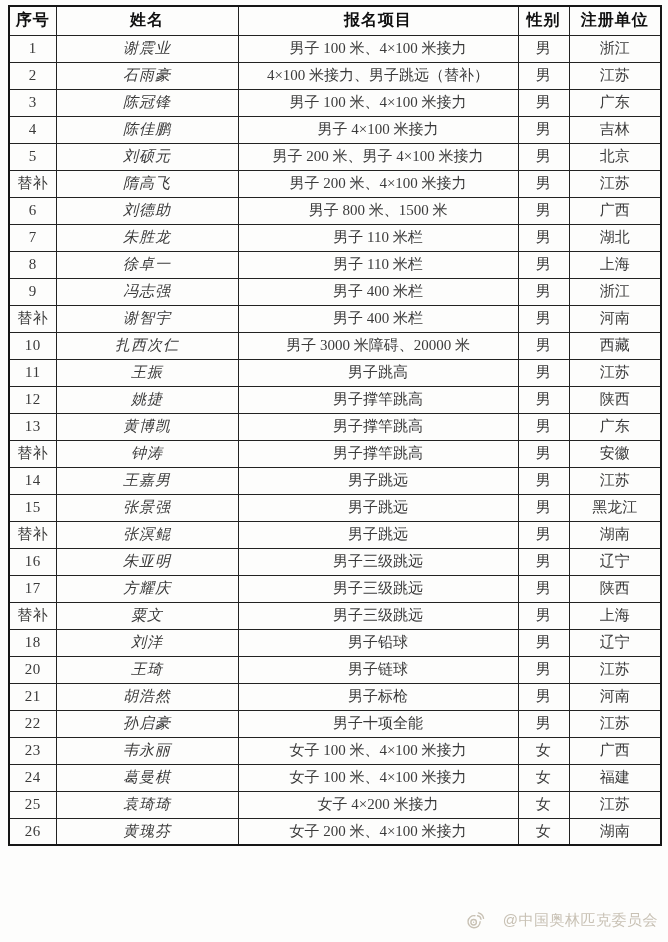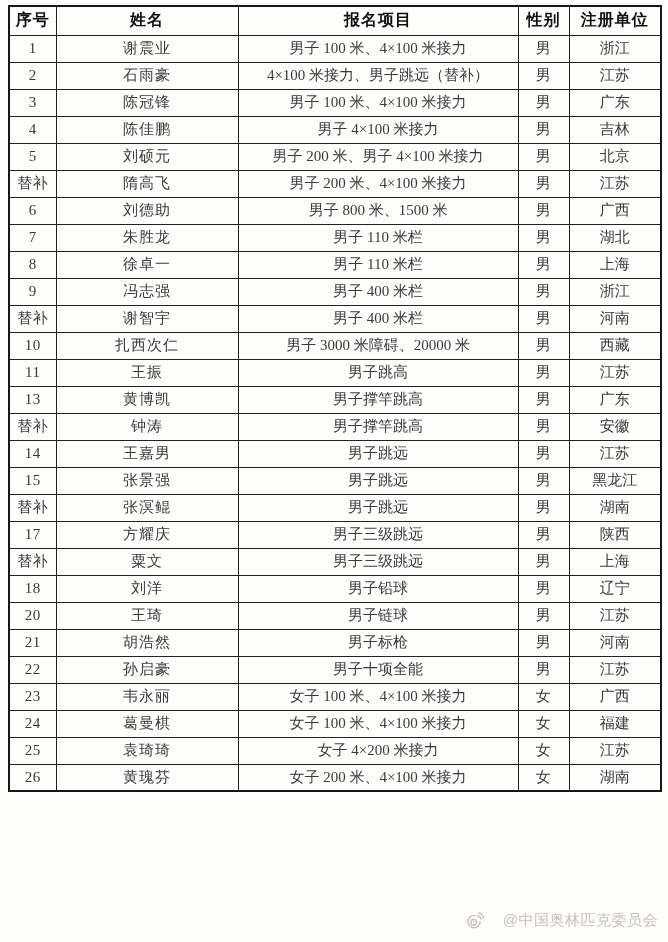--- a/index.html
+++ b/index.html
@@ -37,21 +37,21 @@
     overflow: hidden;
     white-space: nowrap;
   }
   table.roster thead th {
     color: #0f0f0f;
     font-weight: bold;
     font-size: 16px;
     height: 29px;
     letter-spacing: 1px;
   }
-  td.cell-name { letter-spacing: 1px; }
+  td.cell-name { letter-spacing: 1px; font-style: italic; }
   td.cell-serial, td.cell-gender { letter-spacing: 0.5px; }
   .watermark {
     position: absolute;
     right: 10px;
     bottom: 12px;
     display: flex;
     align-items: center;
     gap: 18px;
     color: #c8c1b4;
     font-family: "Liberation Sans", "DejaVu Sans", sans-serif;
@@ -169,20 +169,27 @@
           <td class="cell-unit">西藏</td>
         </tr>
         <tr>
           <td class="cell-serial">11</td>
           <td class="cell-name">王振</td>
           <td class="cell-events">男子跳高</td>
           <td class="cell-gender">男</td>
           <td class="cell-unit">江苏</td>
         </tr>
         <tr>
+          <td class="cell-serial">12</td>
+          <td class="cell-name">姚捷</td>
+          <td class="cell-events">男子撑竿跳高</td>
+          <td class="cell-gender">男</td>
+          <td class="cell-unit">陕西</td>
+        </tr>
+        <tr>
           <td class="cell-serial">13</td>
           <td class="cell-name">黄博凯</td>
           <td class="cell-events">男子撑竿跳高</td>
           <td class="cell-gender">男</td>
           <td class="cell-unit">广东</td>
         </tr>
         <tr>
           <td class="cell-serial">替补</td>
           <td class="cell-name">钟涛</td>
           <td class="cell-events">男子撑竿跳高</td>
@@ -202,20 +209,27 @@
           <td class="cell-events">男子跳远</td>
           <td class="cell-gender">男</td>
           <td class="cell-unit">黑龙江</td>
         </tr>
         <tr>
           <td class="cell-serial">替补</td>
           <td class="cell-name">张溟鲲</td>
           <td class="cell-events">男子跳远</td>
           <td class="cell-gender">男</td>
           <td class="cell-unit">湖南</td>
+        </tr>
+        <tr>
+          <td class="cell-serial">16</td>
+          <td class="cell-name">朱亚明</td>
+          <td class="cell-events">男子三级跳远</td>
+          <td class="cell-gender">男</td>
+          <td class="cell-unit">辽宁</td>
         </tr>
         <tr>
           <td class="cell-serial">17</td>
           <td class="cell-name">方耀庆</td>
           <td class="cell-events">男子三级跳远</td>
           <td class="cell-gender">男</td>
           <td class="cell-unit">陕西</td>
         </tr>
         <tr>
           <td class="cell-serial">替补</td>

